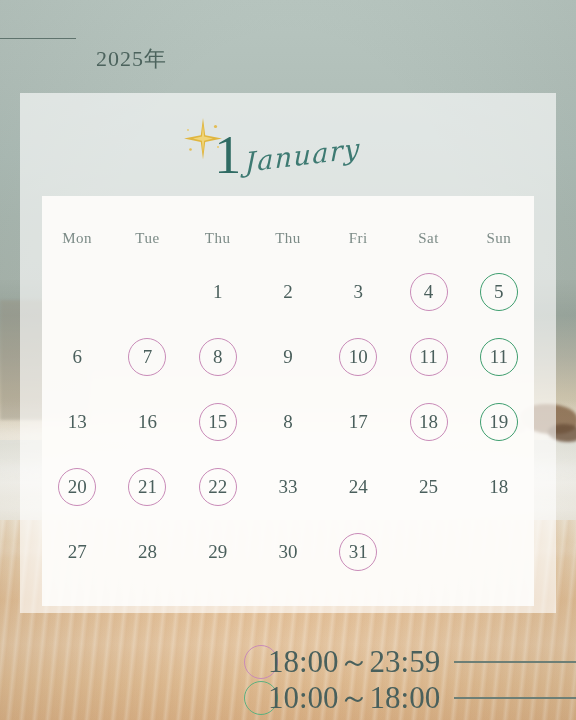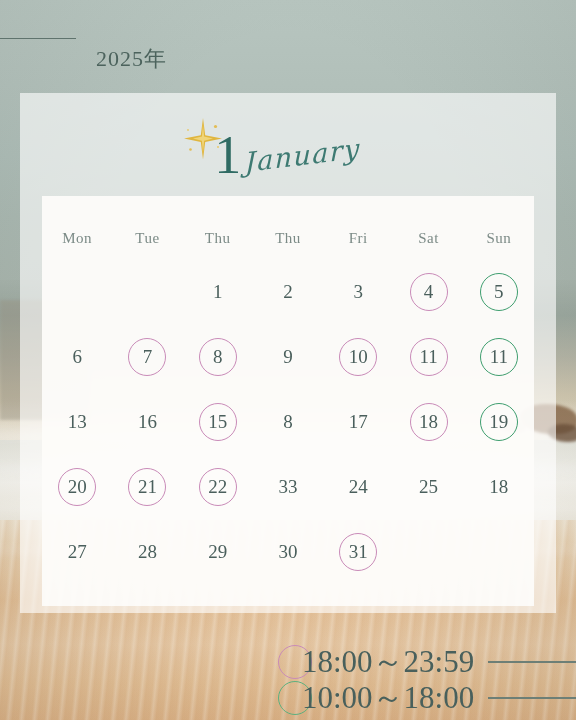--- a/index.html
+++ b/index.html
@@ -248,21 +248,21 @@
   
   #legend {
     position: absolute;
     left: 0; right: 0;
     top: 640px;
     height: 80px;
     z-index: 6;
   }
   .legend-row {
     position: absolute;
-    left: 278px;
+    left: 244px;
     right: 0;
     height: 36px;
     display: flex;
     align-items: center;
   }
   #legend-row-evening { top: 4px; }
   #legend-row-daytime { top: 40px; justify-content: center; }
 
   .legend-circle {
     position: absolute;

